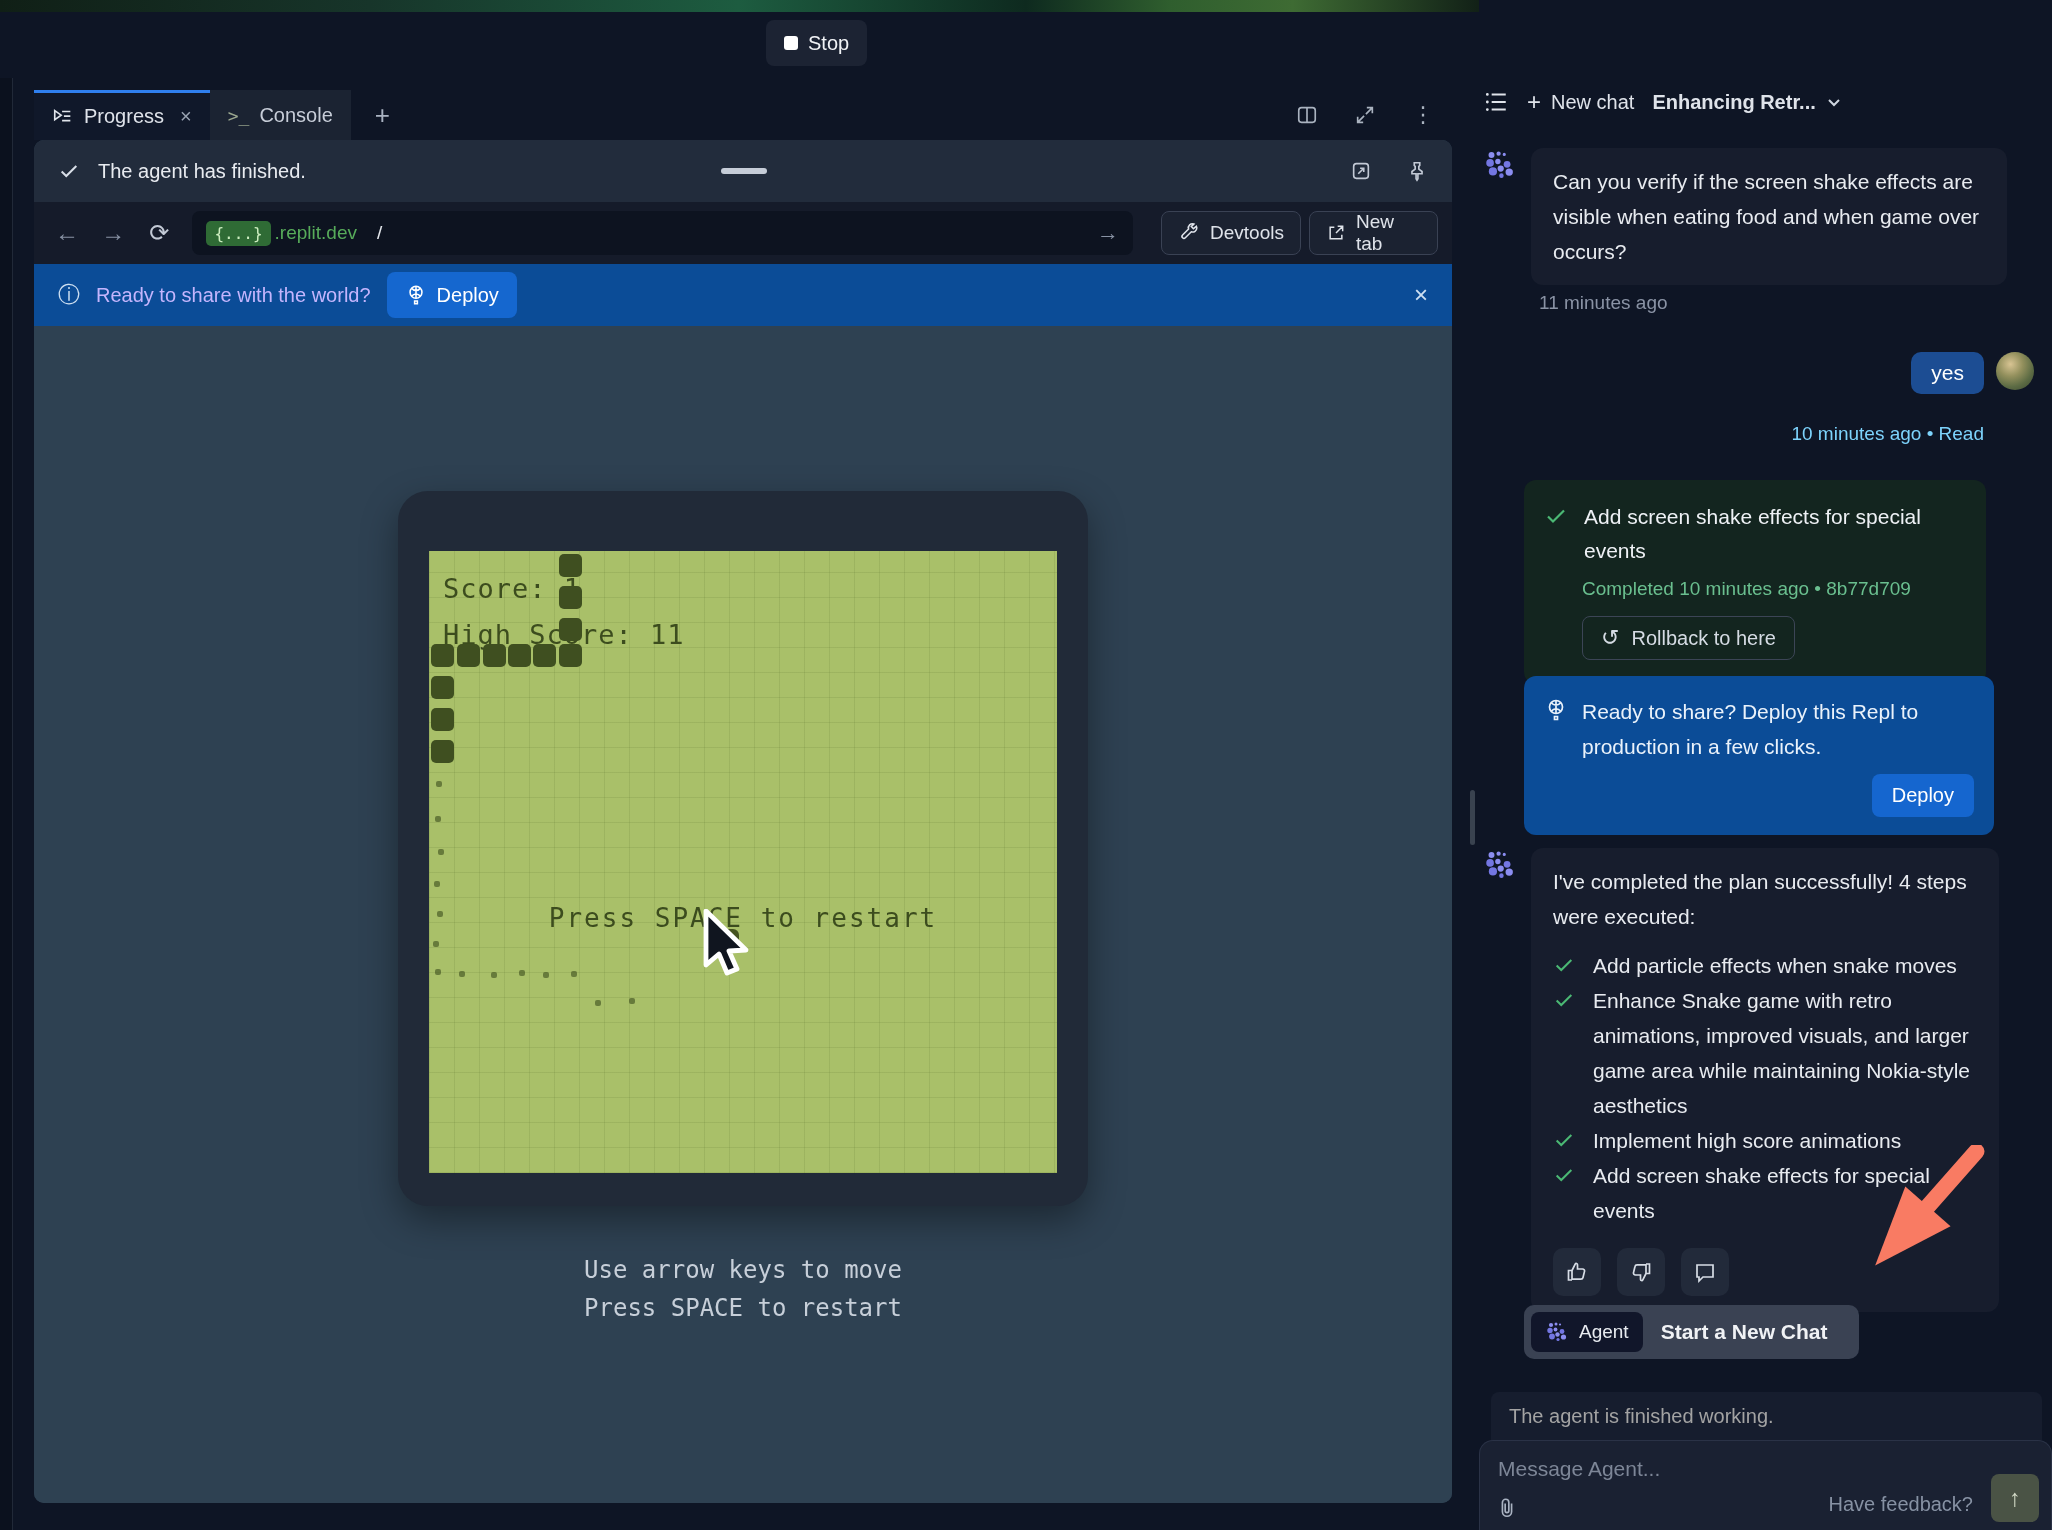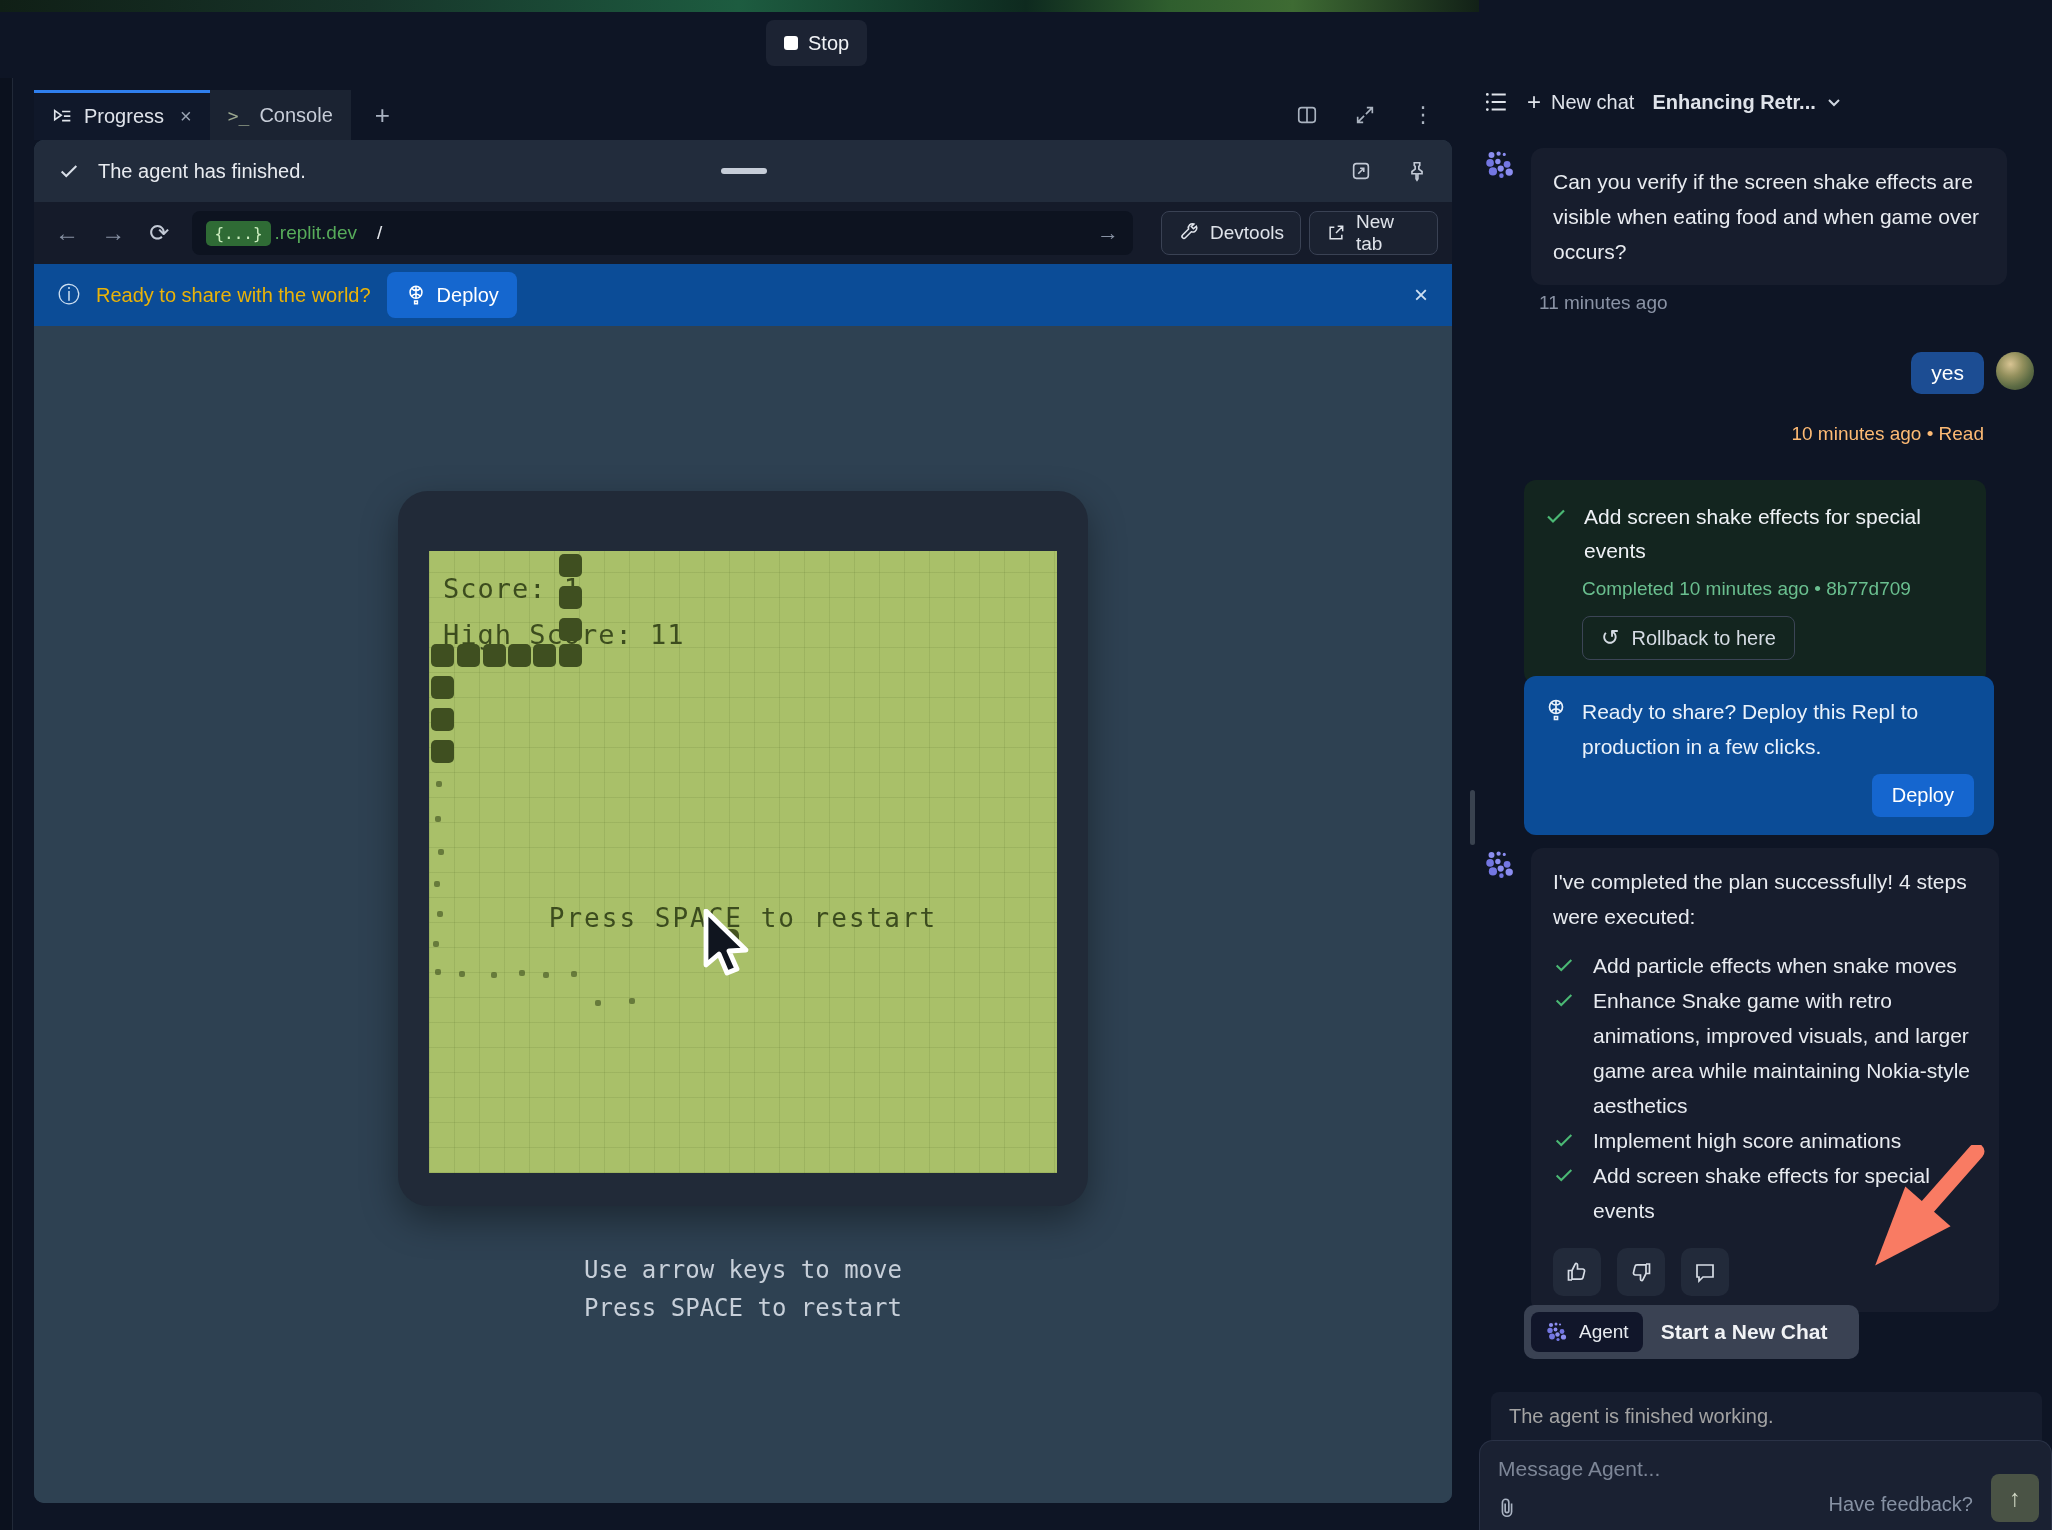--- a/index.html
+++ b/index.html
@@ -56,21 +56,21 @@
     padding:0 14px; gap:4px; margin-left:6px; cursor:text; }
   .url-badge { background:#2f6b35; color:#cdeec0; font-size:16px; padding:3px 8px; border-radius:5px;
     font-family:"DejaVu Sans Mono", monospace; }
   .url-host { color:#57ab5a; font-size:19px; }
   .url-path { color:#e6e9ee; font-size:19px; margin-left:16px; }
   .url-go { margin-left:auto; color:#8892a4; font-size:22px; cursor:pointer; }
   .bar-btn { display:inline-flex; align-items:center; gap:10px; height:44px; padding:0 16px;
     border:1px solid #3a4254; border-radius:8px; background:#1b2231; color:#dfe3ea; font-size:19px; cursor:pointer; }
   .deploy-banner { height:62px; background:#0b4c97; display:flex; align-items:center; padding:0 24px; gap:16px; }
   .banner-info { color:#cfe0f2; font-size:22px; }
-  .banner-text { color:#eab308; font-size:20px; }
+  .banner-text { color:#c4b5fd; font-size:20px; }
   .banner-deploy { display:inline-flex; align-items:center; gap:10px; background:#1567cf; color:#fff;
     height:46px; padding:0 18px; border-radius:8px; font-size:20px; cursor:pointer; }
   .banner-close { margin-left:auto; color:#cfe0f2; font-size:24px; cursor:pointer; }
   .viewport { position:relative; height:1177px; background:#2e4152; }
 
   
   .device { position:absolute; left:364px; top:165px; width:690px; height:715px;
     background:#212a38; border-radius:30px; box-shadow:0 14px 36px rgba(0,0,0,.38); }
   .screen { position:absolute; left:31px; top:60px; width:628px; height:622px; background:#a9c069;
     background-image:
@@ -93,21 +93,21 @@
   .chat-header .newchat { display:flex; align-items:center; gap:10px; font-size:20px; cursor:pointer; }
   .chat-title { font-weight:bold; font-size:20px; display:flex; align-items:center; gap:10px; cursor:pointer; }
   .agent-logo { flex:none; }
   .msg-row { position:absolute; display:flex; gap:14px; }
   .bubble { background:#171d2d; border-radius:12px; padding:16px 22px; font-size:21px; line-height:35px; color:#e8ebf0; }
   .time { color:#8a93a5; font-size:19px; }
   .user-row { position:absolute; top:352px; right:18px; display:flex; align-items:flex-start; gap:12px; }
   .user-bubble { background:#1c4d93; color:#fff; border-radius:10px; padding:9px 20px; font-size:21px; cursor:default; }
   .user-avatar { width:38px; height:38px; border-radius:50%;
     background:radial-gradient(circle at 38% 32%, #d8c493 0%, #93905d 35%, #5c6b44 65%, #39462f 100%); }
-  .meta-right { position:absolute; top:423px; right:68px; color:#fdba74; font-size:19px; }
+  .meta-right { position:absolute; top:423px; right:68px; color:#7dd3fc; font-size:19px; }
   .task-card { position:absolute; left:45px; top:480px; width:462px; background:#13251f; border-radius:12px; padding:20px; }
   .task-head { display:flex; gap:16px; font-size:21px; line-height:34px; color:#eef1f5; }
   .task-meta { margin:10px 0 0 38px; color:#6abf8f; font-size:19px; }
   .rollback-btn { margin:16px 0 4px 38px; display:inline-flex; align-items:center; gap:12px; height:44px;
     padding:0 18px; border:1px solid #3c4556; border-radius:8px; color:#d5dbe3; font-size:20px; cursor:pointer; }
   .deploy-card { position:absolute; left:45px; top:676px; width:470px; background:#0b4c97; border-radius:12px; padding:18px 20px; }
   .deploy-card .dtext { display:flex; gap:14px; color:#eaf2fb; font-size:21px; line-height:35px; }
   .deploy-card .dbtn-row { display:flex; justify-content:flex-end; margin-top:10px; }
   .deploy-cta { background:#1566cf; color:#fff; border-radius:8px; padding:10px 20px; font-size:20px; cursor:pointer; }
   .summary-bubble { width:468px; }

